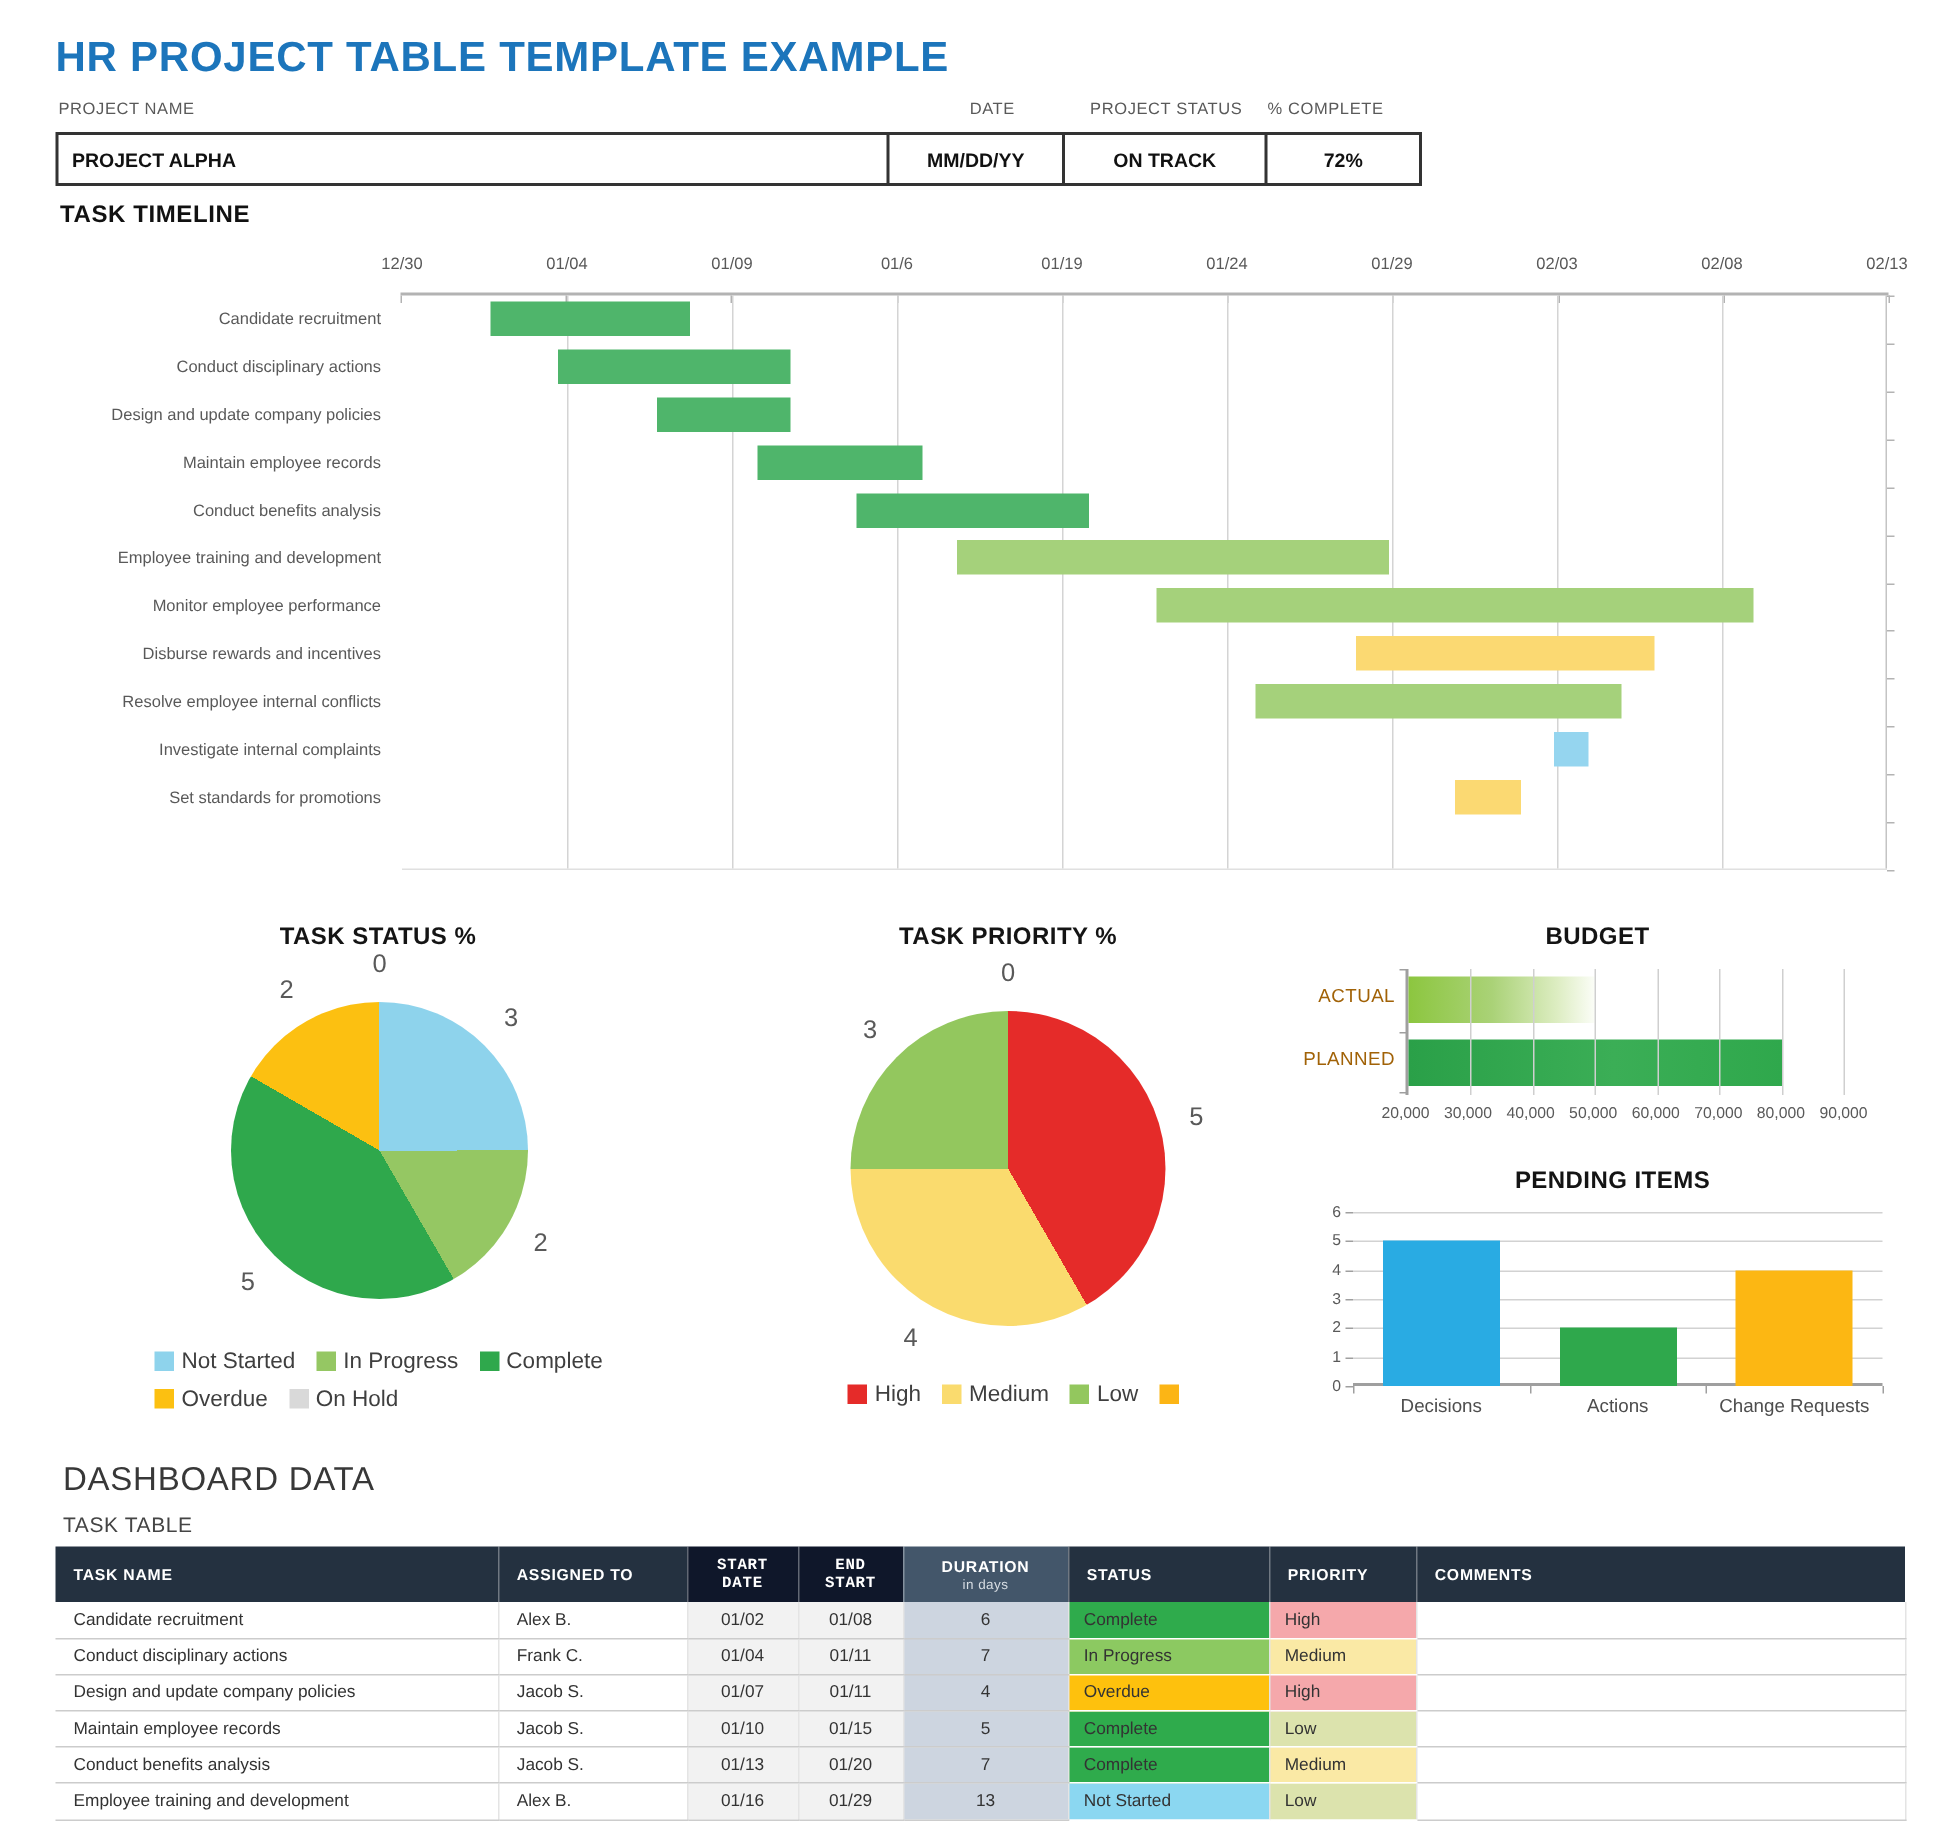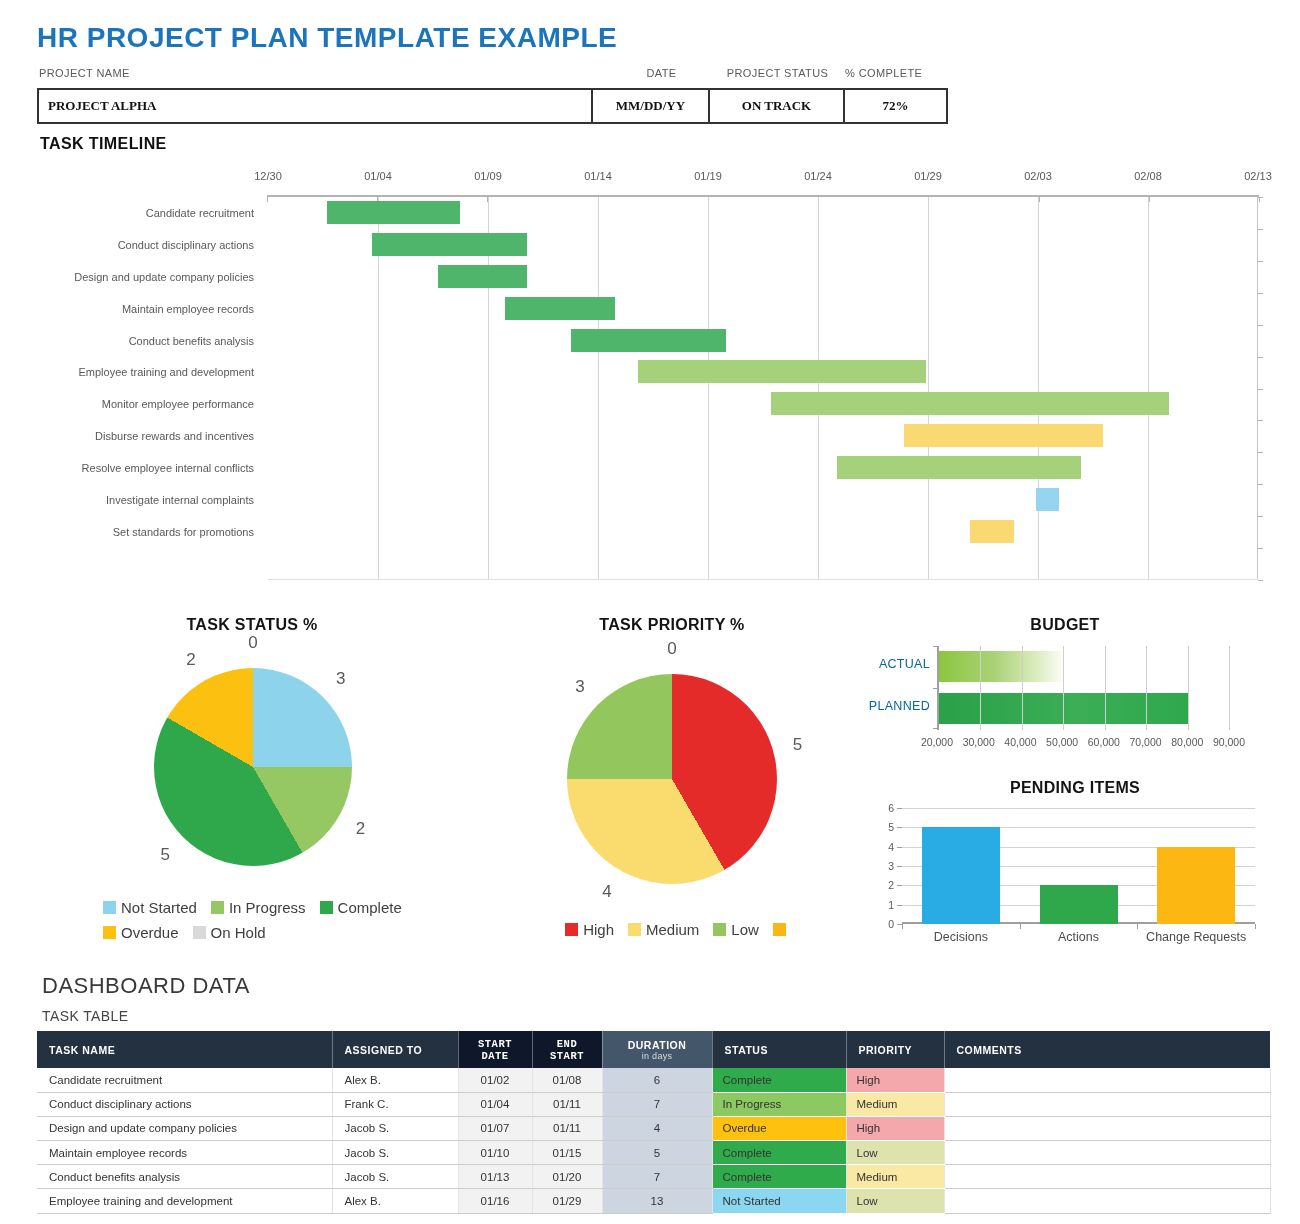--- a/index.html
+++ b/index.html
@@ -7,21 +7,21 @@
   body { font-family:"Liberation Sans", sans-serif; color:#333; }
   #page { position:relative; width:1300px; height:1224px; background:#fff; overflow:hidden; }
 
   
   #main-title { position:absolute; left:37px; top:22px; font-size:28px; font-weight:bold; letter-spacing:.5px; color:#1c75bb; }
   .info-label { position:absolute; top:67px; font-size:11px; color:#595959; letter-spacing:.4px; }
   #lbl-project-name { left:39px; }
   #lbl-date { left:613px; width:97px; text-align:center; }
   #lbl-status { left:710px; width:135px; text-align:center; }
   #lbl-complete { left:845px; width:103px; text-align:left; }
-  #info-box { position:absolute; left:37px; top:88px; width:911px; height:36px; border:2px solid #333; display:flex; align-items:stretch;font-family:Liberation Serif, serif; }
+  #info-box { position:absolute; left:37px; top:88px; width:911px; height:36px; border:2px solid #333; display:flex; align-items:stretch; }
   #info-box .cell { display:flex; align-items:center; font-size:13px; font-weight:bold; color:#111; }
   #cell-name { flex:1; padding-left:9px; }
   #cell-date { width:117px; border-left:2px solid #333; justify-content:center; }
   #cell-status { width:135px; border-left:2px solid #333; justify-content:center; }
   #cell-complete { width:103px; border-left:2px solid #333; justify-content:center; }
 
   
   #timeline-heading { position:absolute; left:40px; top:135px; font-size:16px; font-weight:bold; letter-spacing:.4px; color:#111; }
   #gantt { position:absolute; left:37px; top:170px; width:1226px; height:414px; }
   #gantt-axis-labels { position:absolute; left:231px; top:0; width:990px; height:16px; }
@@ -56,21 +56,21 @@
   #priority-legend { left:555px; top:921px; width:260px; }
   #priority-legend .lrow { justify-content:center; }
 
   
   #budget-plot { position:absolute; left:937px; top:646px; width:292px; height:84px; border-left:2px solid #9f9f9f; }
   #budget-plot .vline { position:absolute; top:0; bottom:0; width:1px; background:#cfcfcf; }
   #budget-plot .ltick { position:absolute; left:-6px; width:5px; height:1px; background:#9f9f9f; }
   .budget-bar { position:absolute; left:0; height:31px; }
   #budget-bar-actual { top:5px; background:linear-gradient(90deg,#8cc63f 0%,#aad277 45%,#ddedc2 80%,#fbfdf7 100%); }
   #budget-bar-planned { top:47px; background:linear-gradient(90deg,#2aa048 0%,#3bae56 55%,#2fa84c 100%); }
-  .budget-cat-label { position:absolute; width:92px; text-align:right; font-size:12.5px; color:#0369a1; letter-spacing:.3px; }
+  .budget-cat-label { position:absolute; width:92px; text-align:right; font-size:12.5px; color:#a16207; letter-spacing:.3px; }
   #budget-lbl-actual { left:838px; top:657px; }
   #budget-lbl-planned { left:838px; top:699px; }
   #budget-xlabels { position:absolute; left:937px; top:736px; width:292px; height:14px; }
   #budget-xlabels span { position:absolute; transform:translateX(-50%); font-size:10.5px; color:#595959; white-space:nowrap; }
 
   
   #pending-plot { position:absolute; left:902px; top:808px; width:353px; height:116px; }
   #pending-plot .hline { position:absolute; left:0; right:0; height:1px; background:#d2d2d2; }
   #pending-plot .baseline { position:absolute; left:0; right:0; bottom:0; height:2px; background:#9f9f9f; }
   #pending-plot .ltick { position:absolute; left:-5px; width:5px; height:1px; background:#9f9f9f; }
@@ -95,42 +95,42 @@
   #task-table td.c-left { padding-left:12px; }
   #task-table td.c-date { background:#f2f2f2; text-align:center; }
   #task-table td.c-dur { background:#cdd5e0; text-align:center; }
   #task-table td.c-status, #task-table td.c-priority { padding-left:10px; border-bottom:1px solid #fff; }
 </style>
 </head>
 <body>
 
 <div id="page">
 
-  <div id="main-title">HR PROJECT PLAN TEMPLATE EXAMPLE</div>
+  <div id="main-title">HR PROJECT TABLE TEMPLATE EXAMPLE</div>
 
   <div class="info-label" id="lbl-project-name">PROJECT NAME</div>
   <div class="info-label" id="lbl-date">DATE</div>
   <div class="info-label" id="lbl-status">PROJECT  STATUS</div>
   <div class="info-label" id="lbl-complete">% COMPLETE</div>
 
   <div id="info-box">
     <div class="cell" id="cell-name">PROJECT ALPHA</div>
     <div class="cell" id="cell-date">MM/DD/YY</div>
     <div class="cell" id="cell-status">ON TRACK</div>
     <div class="cell" id="cell-complete">72%</div>
   </div>
 
   <div id="timeline-heading">TASK TIMELINE</div>
 
   <div id="gantt">
     <div id="gantt-axis-labels">
         <span class="axis-label" style="left: 0%;">12/30</span>
         <span class="axis-label" style="left: 11.1111%;">01/04</span>
         <span class="axis-label" style="left: 22.2222%;">01/09</span>
-        <span class="axis-label" style="left: 33.3333%;">01/14</span>
+        <span class="axis-label" style="left: 33.3333%;">01/6</span>
         <span class="axis-label" style="left: 44.4444%;">01/19</span>
         <span class="axis-label" style="left: 55.5556%;">01/24</span>
         <span class="axis-label" style="left: 66.6667%;">01/29</span>
         <span class="axis-label" style="left: 77.7778%;">02/03</span>
         <span class="axis-label" style="left: 88.8889%;">02/08</span>
         <span class="axis-label" style="left: 100%;">02/13</span>
       </div>
     <div id="gantt-axis">
         <div class="tick" style="left: 0%;"></div>
         <div class="tick" style="left: 11.1111%;"></div>

